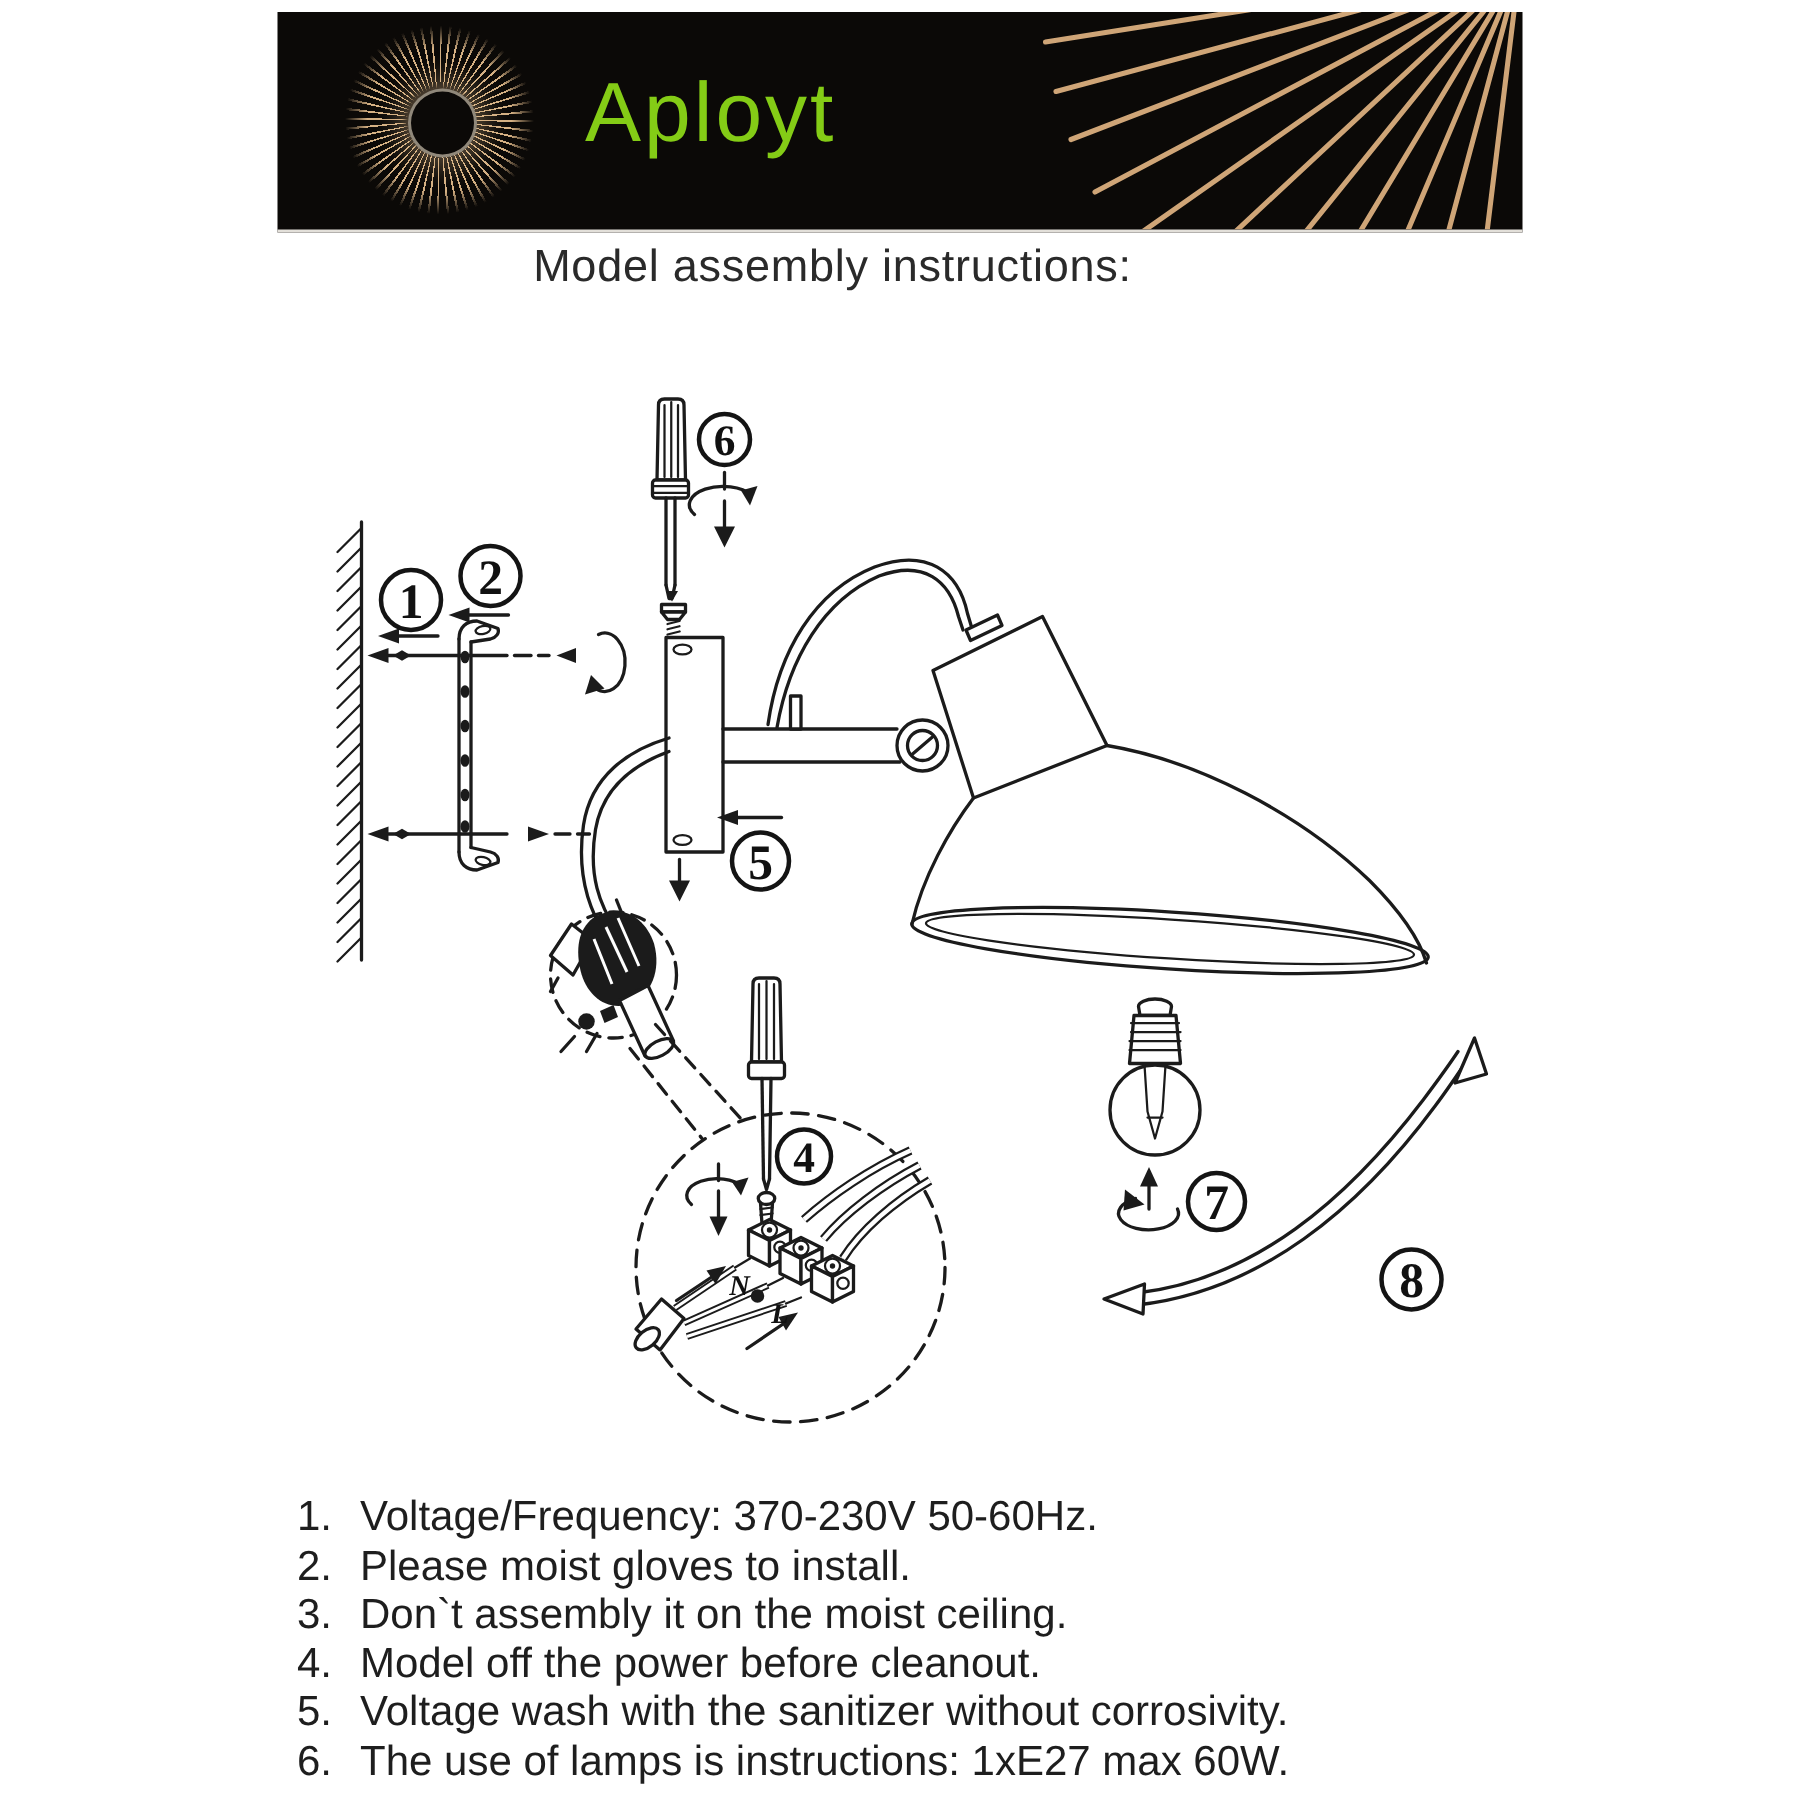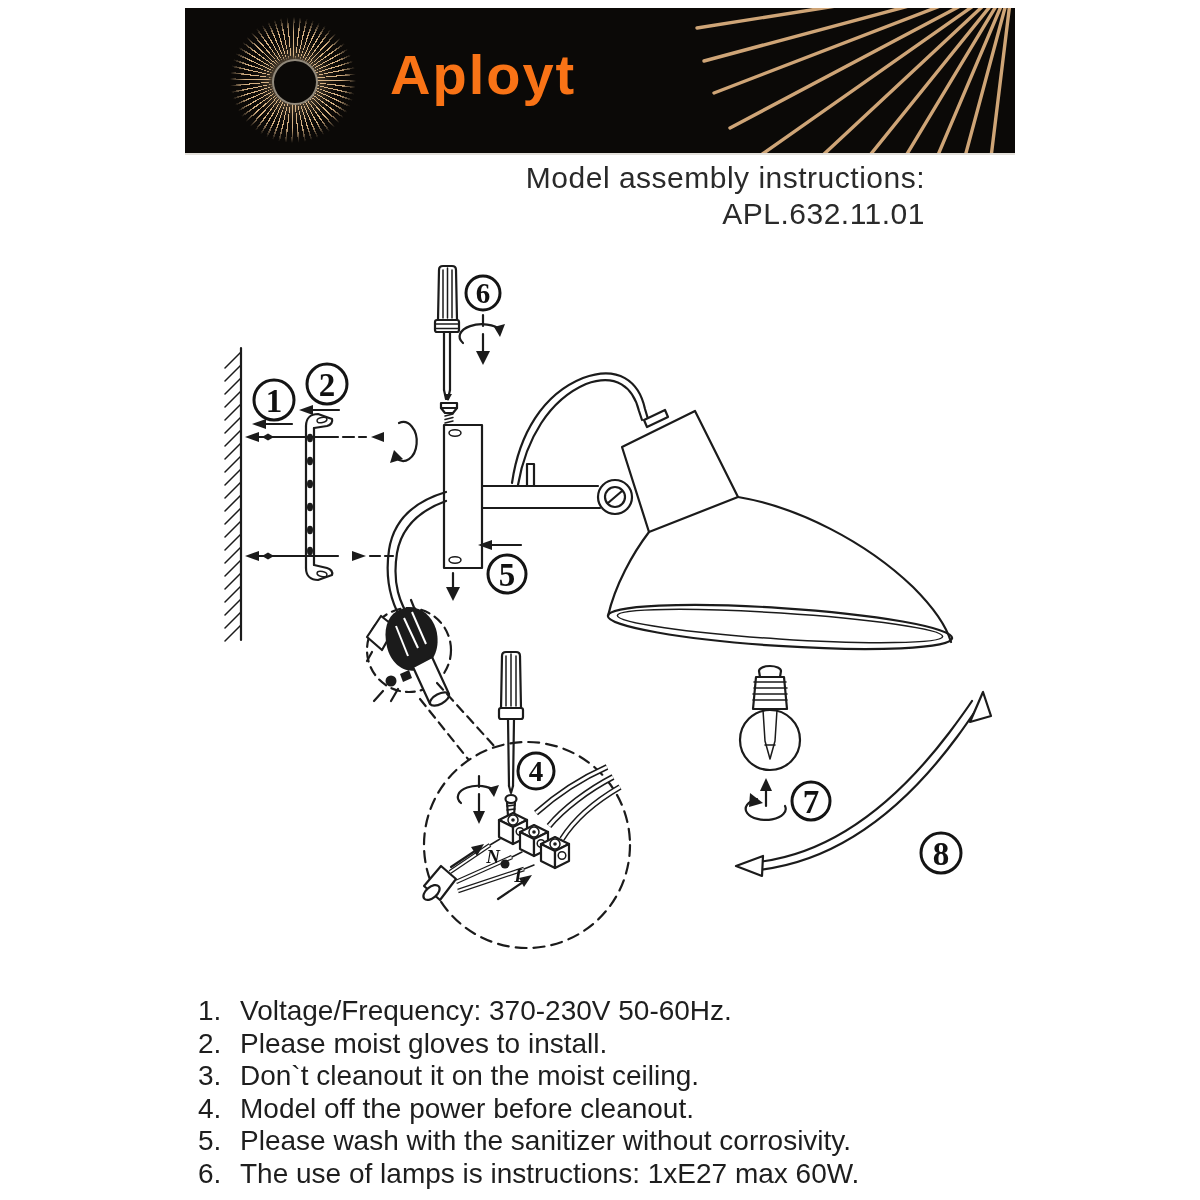--- a/index.html
+++ b/index.html
@@ -7,25 +7,25 @@
 
   
   .banner{position:absolute;left:185px;top:8px;width:830px;height:145px;background:#0b0907;overflow:hidden;border-bottom:2px solid #e3e0da;}
   .sunburst{position:absolute;left:42px;top:6px;width:132px;height:132px;border-radius:50%;
     background:repeating-conic-gradient(rgba(224,186,139,0.95) 0 1.5deg, rgba(0,0,0,0) 1.5deg 6deg);
     -webkit-mask:radial-gradient(circle at 50% 50%, transparent 0 21px, #000 25px 48px, transparent 63px);
     mask:radial-gradient(circle at 50% 50%, transparent 0 21px, #000 25px 48px, transparent 63px);}
   .sunburst-core{position:absolute;left:87px;top:51px;width:42px;height:42px;border-radius:50%;
     background:#0b0907;border:2px solid rgba(255,240,216,0.55);
     box-shadow:0 0 18px 6px rgba(233,196,148,0.38);}
-  .brand{position:absolute;left:205px;top:34px;font-size:56px;letter-spacing:2px;color:#f97316;font-weight:700;}
+  .brand{position:absolute;left:205px;top:34px;font-size:56px;letter-spacing:2px;color:#84cc16;font-weight:400;}
   .rays{position:absolute;right:0;top:0;width:830px;height:145px;}
 
   
-  .title-block{position:absolute;left:185px;top:160px;width:740px;text-align:right;color:#2a2a2a;}
+  .title-block{position:absolute;left:185px;top:160px;width:740px;text-align:center;color:#2a2a2a;}
   .title-line{font-size:30px;line-height:36px;letter-spacing:0.5px;}
 
   
   .diagram{position:absolute;left:0;top:0;width:1200px;height:1200px;}
   .ln{stroke:#1b1b1b;fill:none;stroke-width:2.2;stroke-linecap:round;stroke-linejoin:round;}
   .thin{stroke-width:1.5;}
   .wht{fill:#ffffff;stroke:#1b1b1b;stroke-width:2.2;stroke-linejoin:round;}
   .blk{fill:#1b1b1b;stroke:none;}
   .dash{stroke-dasharray:9 6;}
   .stepc{fill:#ffffff;stroke:#141414;stroke-width:3;}
@@ -59,21 +59,20 @@
       <line x1="828" y1="-30" x2="529" y2="85"></line>
       <line x1="828" y1="-30" x2="519" y2="53"></line>
       <line x1="828" y1="-30" x2="512" y2="20"></line>
       <line x1="828" y1="-30" x2="509" y2="-8"></line>
     </g>
   </svg>
 </div>
 
 <div class="title-block">
   <div class="title-line">Model assembly instructions:</div>
-  <div class="title-line">APL.632.11.01</div>
 </div>
 
 <svg class="diagram" viewBox="0 0 1200 1200">
 
   <g>
     <path class="ln thin" d="M241 352L225 368M241 365L225 381M241 378L225 394M241 391L225 407M241 404L225 420M241 417L225 433M241 430L225 446M241 443L225 459M241 456L225 472M241 469L225 485M241 482L225 498M241 495L225 511M241 508L225 524M241 521L225 537M241 534L225 550M241 547L225 563M241 560L225 576M241 573L225 589M241 586L225 602M241 599L225 615M241 612L225 628M241 625L225 641"></path>
     <line class="ln" x1="241" y1="348" x2="241" y2="640" stroke-width="2.6"></line>
   </g>
 
   <g>
@@ -343,27 +342,27 @@
   <div class="inst-row">
     <span class="inst-num">1.</span>
     <span class="inst-text">Voltage/Frequency: 370-230V 50-60Hz.</span>
   </div>
   <div class="inst-row">
     <span class="inst-num">2.</span>
     <span class="inst-text">Please moist gloves to install.</span>
   </div>
   <div class="inst-row">
     <span class="inst-num">3.</span>
-    <span class="inst-text">Don`t cleanout it on the moist ceiling.</span>
+    <span class="inst-text">Don`t assembly it on the moist ceiling.</span>
   </div>
   <div class="inst-row">
     <span class="inst-num">4.</span>
     <span class="inst-text">Model off the power before cleanout.</span>
   </div>
   <div class="inst-row">
     <span class="inst-num">5.</span>
-    <span class="inst-text">Please wash with the sanitizer without corrosivity.</span>
+    <span class="inst-text">Voltage wash with the sanitizer without corrosivity.</span>
   </div>
   <div class="inst-row">
     <span class="inst-num">6.</span>
     <span class="inst-text">The use of lamps is instructions: 1xE27 max 60W.</span>
   </div>
 </div>
 
 </body></html>

